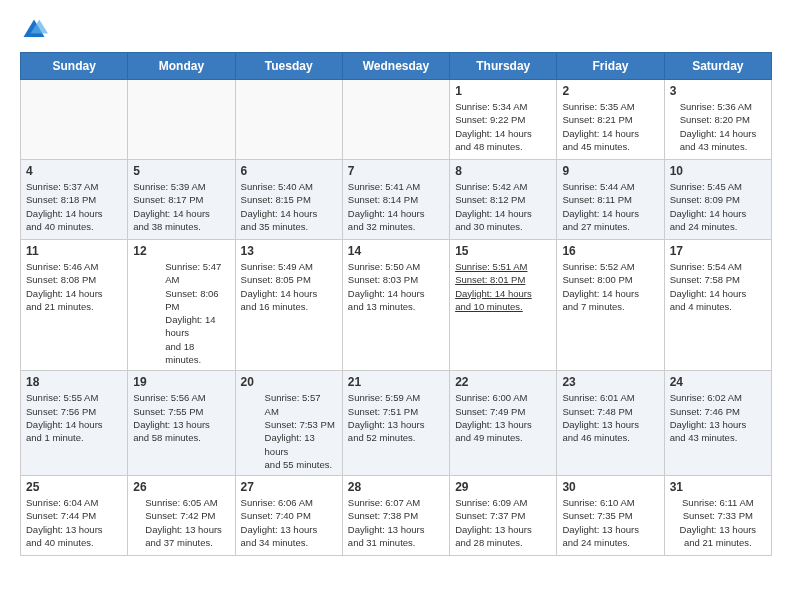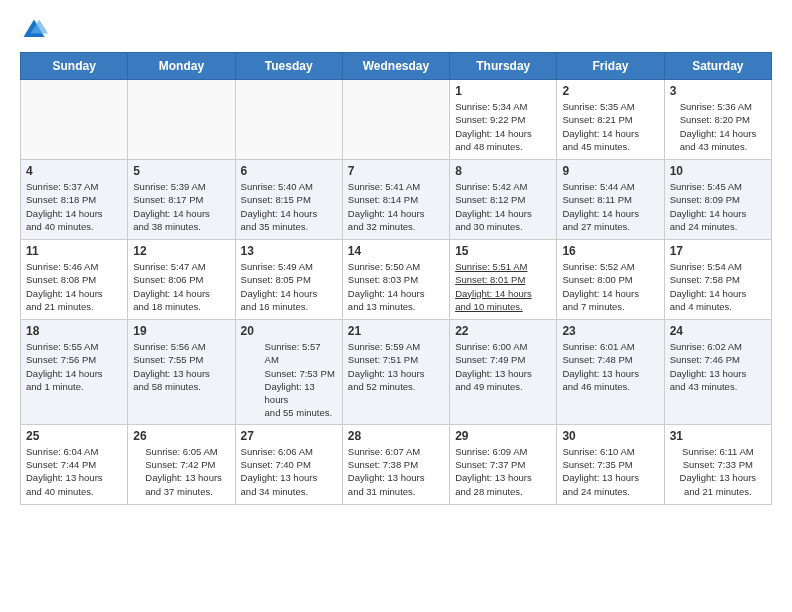--- a/index.html
+++ b/index.html
@@ -220,21 +220,21 @@
         <tr class="row-white">
           <td>
             <span class="day-number">11</span>
             <div class="day-info" style="white-space: pre-line;">Sunrise: 5:46 AM
 Sunset: 8:08 PM
 Daylight: 14 hours
 and 21 minutes.</div>
           </td>
           <td>
             <span class="day-number">12</span>
-            <div class="day-info" style="white-space: pre-line;">Sunrise: 5:47 AM
+            <div class="day-info" style="white-space: pre-line; margin-left: 32px;">Sunrise: 5:47 AM
 Sunset: 8:06 PM
 Daylight: 14 hours
 and 18 minutes.</div>
           </td>
           <td>
             <span class="day-number">13</span>
             <div class="day-info" style="white-space: pre-line;">Sunrise: 5:49 AM
 Sunset: 8:05 PM
 Daylight: 14 hours
 and 16 minutes.</div>

